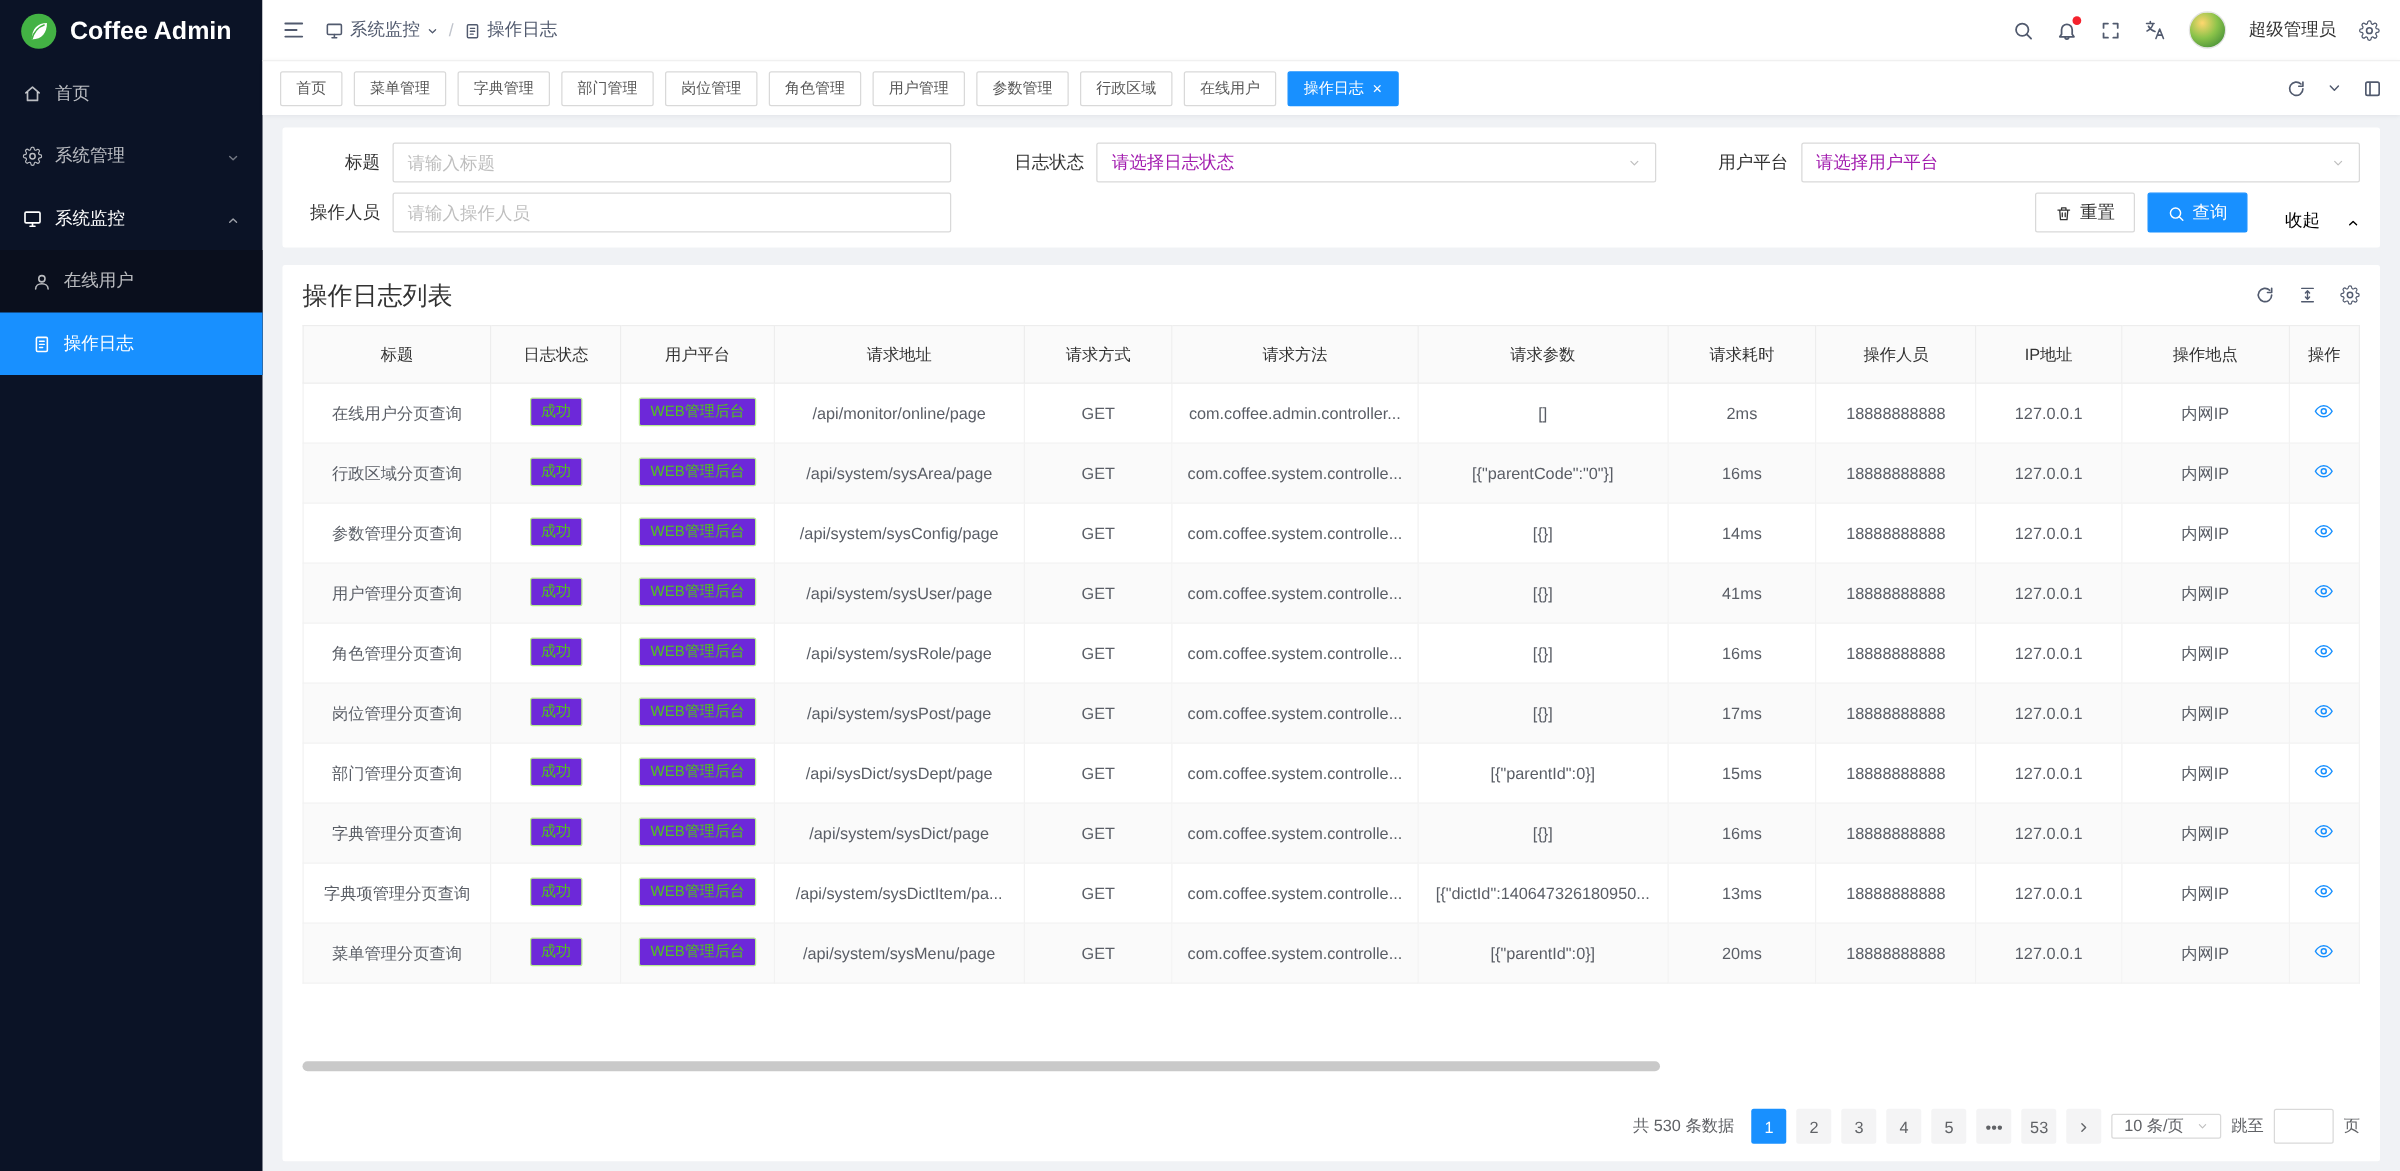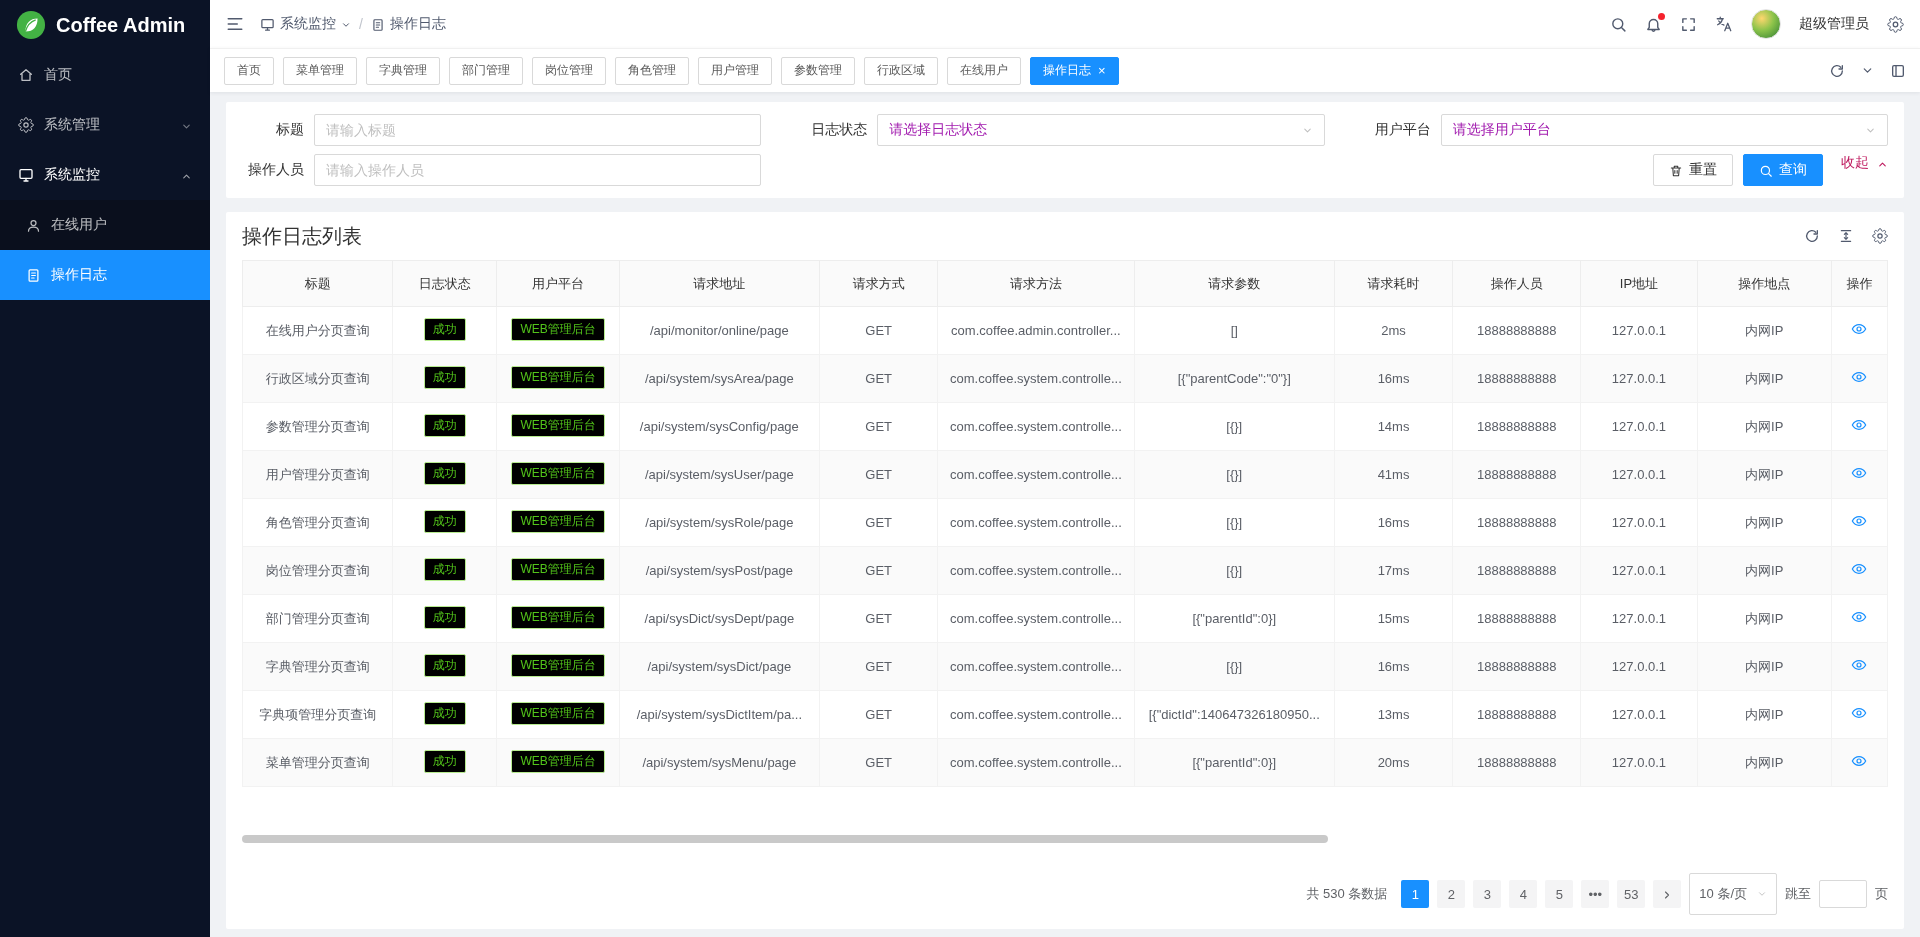--- a/index.html
+++ b/index.html
@@ -51,46 +51,46 @@
   .filter-card{background:#fff;border-radius:2px;padding:12px 16px}
   .filter-grid{display:grid;grid-template-columns:1fr 1fr 1fr;column-gap:44px;row-gap:8px;align-items:center}
   .field{display:flex;align-items:center;gap:10px;min-width:0}
   .field-label{min-width:62px;text-align:right;font-size:14px;color:#333;white-space:nowrap}
   .control{flex:1;height:32px;border:1px solid #d9d9d9;border-radius:2px;display:flex;align-items:center;padding:0 11px;background:#fff;font-size:14px;min-width:0}
   input.control{outline:none;color:#333}
   input::placeholder{color:#bfbfbf}
   .select{cursor:pointer;justify-content:space-between;gap:8px}
   .select .ph{color:#a21caf;flex:1;overflow:hidden;white-space:nowrap}
   .select .chev{color:#bfbfbf;display:inline-flex}
-  .filter-actions{display:flex;align-items:flex-start;justify-content:flex-end;gap:10px}
+  .filter-actions{display:flex;align-items:flex-end;justify-content:flex-end;gap:10px}
   .btn{height:32px;display:inline-flex;align-items:center;gap:6px;padding:0 15px;border-radius:2px;font-size:14px;cursor:pointer;border:1px solid #d9d9d9;background:#fff;color:#333;font-family:inherit}
   .btn-primary{background:#1890ff;border-color:#1890ff;color:#fff}
-  .link-btn{color:#be185d;display:inline-flex;align-items:center;gap:8px;font-size:14px;cursor:pointer;margin-left:8px}
+  .link-btn{color:#000000;display:inline-flex;align-items:center;gap:21px;font-size:14px;cursor:pointer;margin-left:20px}
 
   
   .table-card{background:#fff;border-radius:2px;margin-top:14px;flex:1;display:flex;flex-direction:column;min-height:0;padding:0 16px}
   .card-head{height:48px;display:flex;align-items:center;flex:0 0 48px}
   .card-title{font-size:20px;color:#333}
   .card-tools{margin-left:auto;display:flex;gap:18px;color:#515a6e}
   table{width:100%;border-collapse:collapse;table-layout:fixed;font-size:13px}
   th{height:46px;background:#fafafa;font-weight:normal;color:#333;border:1px solid #ededed;padding:0 8px;text-align:center;white-space:nowrap;overflow:hidden}
   td{height:48px;text-align:center;border:1px solid #f2f2f2;color:#5a5e66;padding:0 8px;white-space:nowrap;overflow:hidden}
   tbody tr:nth-child(even) td{background:#fafafa}
-  .tag{display:inline-block;padding:2px 8px;font-size:12px;color:#52c41a;background:#000000;border:1px solid #b7eb8f;border-radius:2px;white-space:nowrap;max-width:100%;overflow:hidden}
+  .tag{display:inline-block;padding:2px 8px;font-size:12px;color:#52c41a;background:#6d28d9;border:1px solid #b7eb8f;border-radius:2px;white-space:nowrap;max-width:100%;overflow:hidden}
   .c-op{border-left:1px solid #e0e0e0}
   .eye{color:#1890ff;cursor:pointer;display:inline-flex}
 
   
   .hscrollbar{height:8px;background:#c9c9c9;border-radius:4px;width:66%;margin-top:auto;cursor:pointer}
   .pagination{display:flex;align-items:center;justify-content:flex-end;gap:8px;padding:30px 0 14px;font-size:13px;color:#606266;flex:0 0 auto}
   .total-text{margin-right:6px}
   .page-list{display:flex;gap:8px}
   .page-item{min-width:28px;height:28px;padding:0 6px;background:#f4f4f5;border-radius:2px;display:flex;align-items:center;justify-content:center;cursor:pointer;color:#606266;font-size:13px}
   .page-item.active{background:#1890ff;color:#fff}
-  .page-size{height:42px;border:1px solid #d9d9d9;border-radius:2px;display:flex;align-items:center;gap:10px;padding:0 9px;background:#fff;cursor:pointer;color:#606266}
+  .page-size{height:20px;border:1px solid #d9d9d9;border-radius:2px;display:flex;align-items:center;gap:10px;padding:0 9px;background:#fff;cursor:pointer;color:#606266}
   .page-size .chev{color:#bfbfbf;display:inline-flex}
   .jump-input{width:48px;height:28px;border:1px solid #d9d9d9;border-radius:2px;padding:0 8px;font-size:13px;outline:none}
 </style>
 </head>
 <body>
 
 <div class="app">
 
   <aside class="sidebar">
     <div class="logo">

